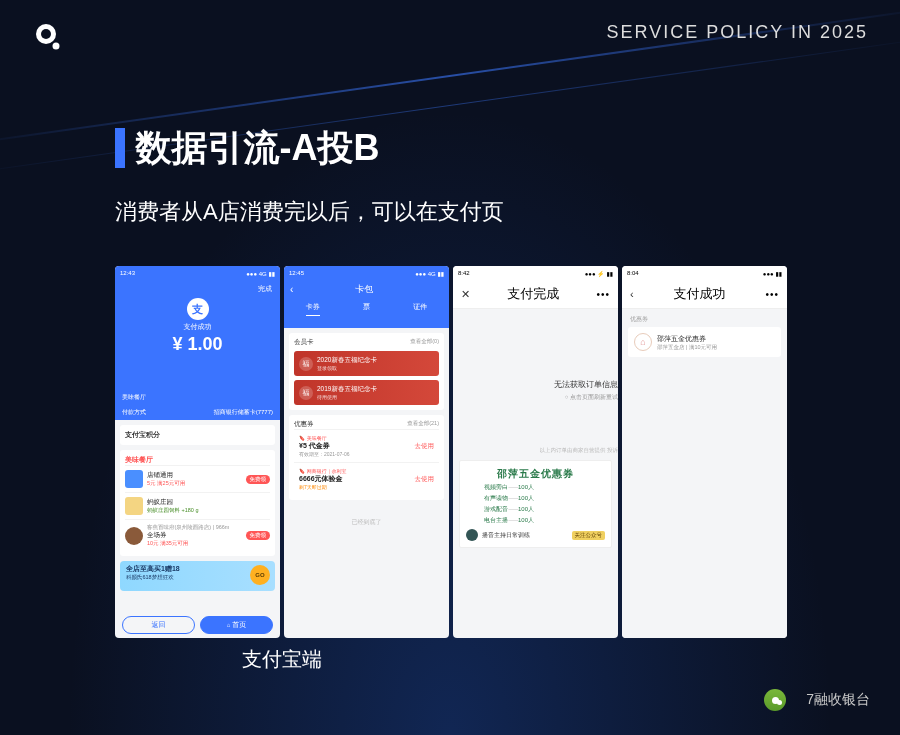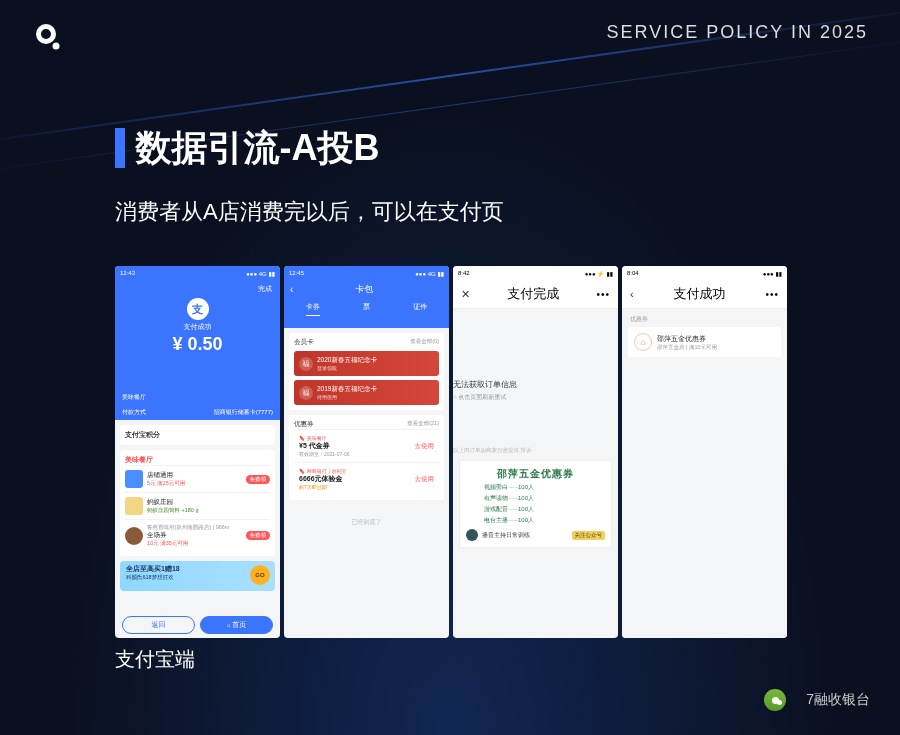--- a/index.html
+++ b/index.html
@@ -76,21 +76,21 @@
 .p2-crow .cl .t0 { font-size:5px; color:#f55; }
 .p2-crow .cl .t2 { font-size:5px; color:#999; }
 .p2-crow .use { color:#f55; font-size:6.5px; }
 .p2-end { text-align:center; color:#bbb; font-size:6px; margin-top:18px; }
 
 
 .p3-header { display:flex; align-items:center; padding:5px 8px; background:#fff; border-bottom:1px solid #eee; }
 .p3-close { font-size:11px; color:#333; }
 .p3-title { flex:1; text-align:center; font-size:13px; font-weight:500; }
 .p3-dots { font-size:10px; letter-spacing:1px; }
-.p3-body { text-align:left; padding-top:70px; }
+.p3-body { text-align:right; padding-top:70px; }
 .p3-msg1 { font-size:8px; color:#333; }
 .p3-msg2 { font-size:6px; color:#999; margin-top:3px; }
 .p3-note { font-size:5.5px; color:#bbb; margin-top:45px; }
 .p3-ad { background:#fff; margin:6px; padding:6px; border:1px solid #eee; border-radius:2px; text-align:center; }
 .p3-ad-title { color:#2a7a4a; font-size:10px; font-weight:600; font-family:"KaiTi","STKaiti",serif; letter-spacing:1px; }
 .p3-ad-row { font-size:6px; color:#2a7a4a; text-align:left; padding-left:18px; margin-top:2px; }
 .p3-ad-row .dots { color:#999; letter-spacing:-1px; }
 .p3-ad-foot { display:flex; align-items:center; gap:4px; margin-top:4px; }
 .p3-ad-foot .ava { width:12px; height:12px; border-radius:50%; background:#355; }
 .p3-ad-foot .txt { font-size:6px; color:#333; flex:1; text-align:left; }
@@ -98,21 +98,21 @@
 
 
 .p4-body { background:#f4f5f7; height:100%; }
 .p4-section { font-size:6px; color:#999; padding:6px 8px 3px; }
 .p4-card { background:#fff; margin:0 6px; border-radius:3px; padding:6px; display:flex; gap:5px; align-items:center; }
 .p4-icon { width:18px; height:18px; border-radius:50%; border:1px solid #e8ccbb; display:flex; align-items:center; justify-content:center; font-size:9px; color:#d88; }
 .p4-txt .t1 { font-size:7px; color:#222; }
 .p4-txt .t2 { font-size:5.5px; color:#999; }
 
 .labels { position: absolute; top: 646px; left: 115px; width: 670px; display: flex; color: #fff; font-size: 20px; }
-.labels .l1 { width: 334px; text-align: left; }
+.labels .l1 { width: 334px; text-align: center; }
 .labels .l2 { width: 334px; text-align: center; }
 
 .wechat-badge { position: absolute; bottom: 24px; right: 30px; display: flex; align-items: center; gap: 20px; color: #c8c8c8; font-size: 14px; }
 .wechat-badge .circ { width: 22px; height: 22px; border-radius: 50%; background: linear-gradient(#7ab83a,#5a9a2a); display:flex; align-items:center; justify-content:center; }
 .wechat-badge .circ::before { content:""; width:7px; height:7px; background:#fff; border-radius:50%; box-shadow:4px 2px 0 -1px #fff; }
 </style>
 </head>
 <body>
 
 <div class="bg-glow"></div>
@@ -141,21 +141,21 @@
 
   <div class="phone">
     <div class="status">
         <span>12:43</span>
         <span>●●● 4G ▮▮</span>
       </div>
     <div class="p1-header">
       <div class="p1-done">完成</div>
       <div class="p1-icon">支</div>
       <div class="p1-label">支付成功</div>
-      <div class="p1-amount">¥ 0.50</div>
+      <div class="p1-amount">¥ 1.00</div>
     </div>
     <div class="p1-meta">
       <span>美味餐厅</span>
         <span></span>
     </div>
     <div class="p1-meta">
       <span>付款方式</span>
         <span>招商银行储蓄卡(7777)</span>
     </div>
     <div class="p1-section">

